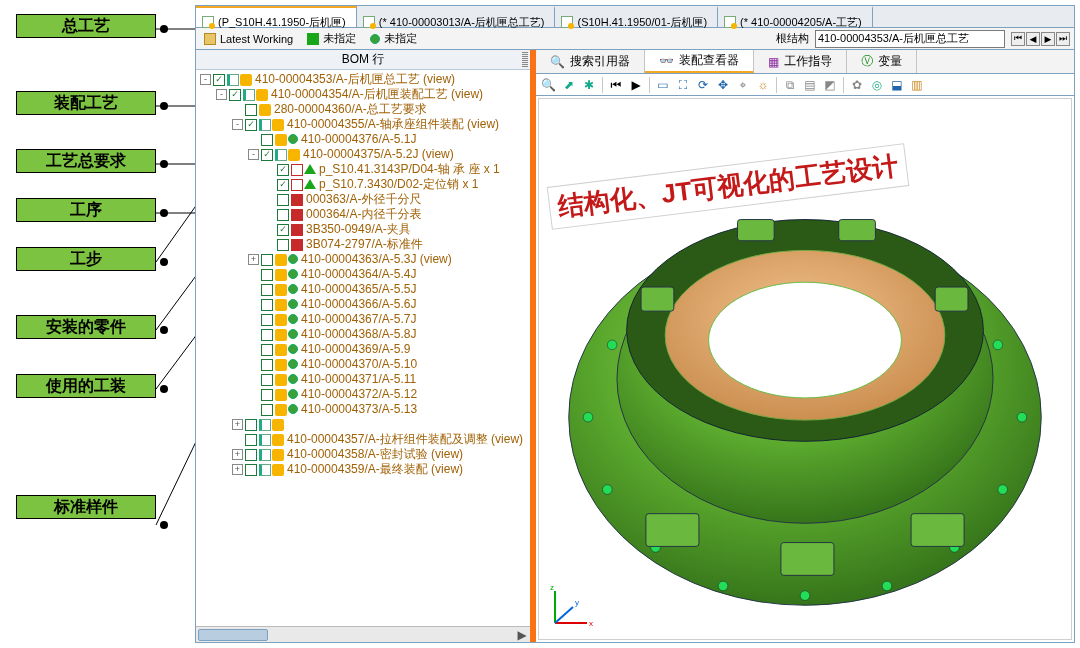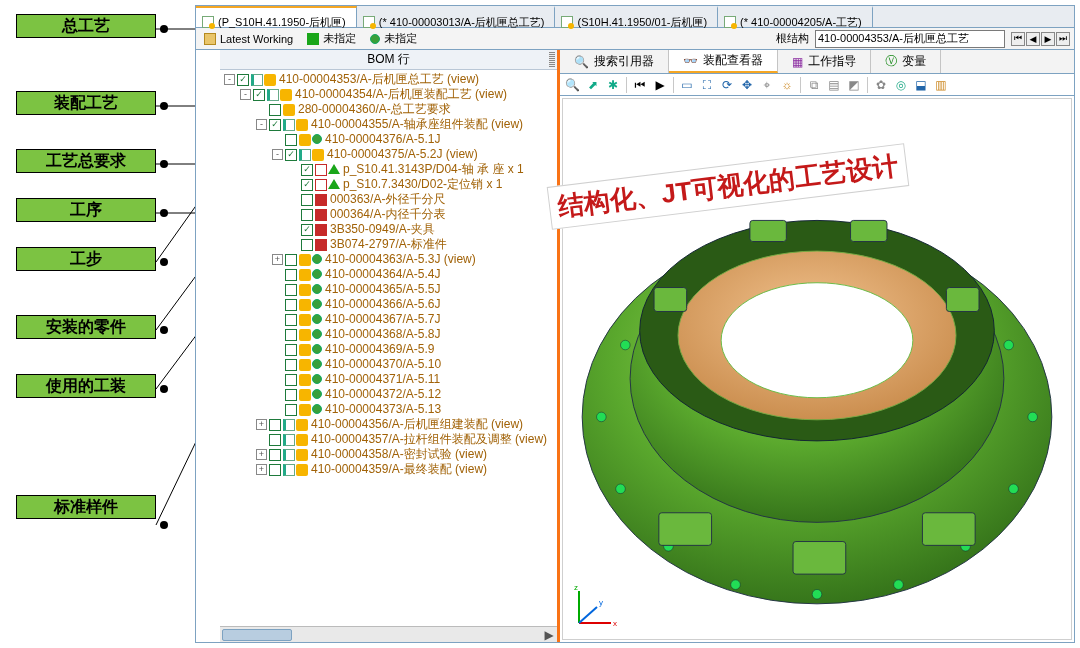--- a/index.html
+++ b/index.html
@@ -26,21 +26,21 @@
   .workrow { display:flex; height:22px; border-bottom:1px solid #7da2c1; background:#f4f4f4; align-items:center; font-size:11px; padding:0 4px; gap:6px; }
   .workbtn { display:flex; align-items:center; gap:4px; padding:2px 4px; cursor:pointer; }
   .workrow .spacer { flex:1; }
   .root-label { color:#000; }
   .root-input { width:190px; height:18px; border:1px solid #7a7a7a; font-size:11px; padding:0 2px; }
   .mini-btns { display:flex; gap:1px; }
   .mini-btns span { width:14px; height:14px; border:1px solid #888; background:#eee; display:flex; align-items:center; justify-content:center; font-size:9px; cursor:pointer;}
 
   
   .split { flex:1; display:flex; min-height:0; }
-  .left-pane { width:340px; border-right:3px solid #f97316; display:flex; flex-direction:column; min-height:0;margin-left:24px; }
+  .left-pane { width:340px; border-right:6px solid #f97316; display:flex; flex-direction:column; min-height:0; }
   .bom-header { height:20px; background:#eef2f7; border-bottom:1px solid #b9c7d6; display:flex; align-items:center; justify-content:center; font-size:12px; position:relative; }
   .bom-header .grip { position:absolute; right:2px; top:2px; bottom:2px; width:6px; background:repeating-linear-gradient(#888,#888 1px,#eee 1px,#eee 2px); }
   .tree { flex:1; overflow:auto; padding:2px 0 2px 4px; font-size:12px; line-height:15px; }
   .trow { display:flex; align-items:center; height:15px; white-space:nowrap; cursor:pointer; }
   .tspacer { display:inline-block; }
   .expander { width:11px; height:11px; border:1px solid #888; background:#fff; display:inline-flex; align-items:center; justify-content:center; font-size:9px; line-height:1; margin-right:2px; color:#555; }
   .expander.empty { border:0; }
   .ck { width:12px; height:12px; border:1px solid #1e7a3b; background:#fff; display:inline-flex; align-items:center; justify-content:center; font-size:9px; color:#1e7a3b; margin-right:2px; }
   .ck.off { color:transparent; }
   .node-icons { display:inline-flex; gap:1px; margin-right:3px; }
@@ -415,21 +415,20 @@
             <span class="ttext">410-00004373/A-5.13</span>
           </div>
           <div class="trow">
             <span class="tspacer" style="width: 32px;"></span>
             <span class="expander">+</span>
             <span class="ck off">✓</span>
             <span class="node-icons">
               <span class="ico i-doc"></span>
               <span class="ico i-pm"></span>
             </span>
-            <span class="ttext">410-00004356/A-后机匣组建装配  (view)</span>
           </div>
           <div class="trow">
             <span class="tspacer" style="width: 32px;"></span>
             <span class="expander empty"></span>
             <span class="ck off">✓</span>
             <span class="node-icons">
               <span class="ico i-doc"></span>
               <span class="ico i-pm"></span>
             </span>
             <span class="ttext">410-00004357/A-拉杆组件装配及调整  (view)</span>

